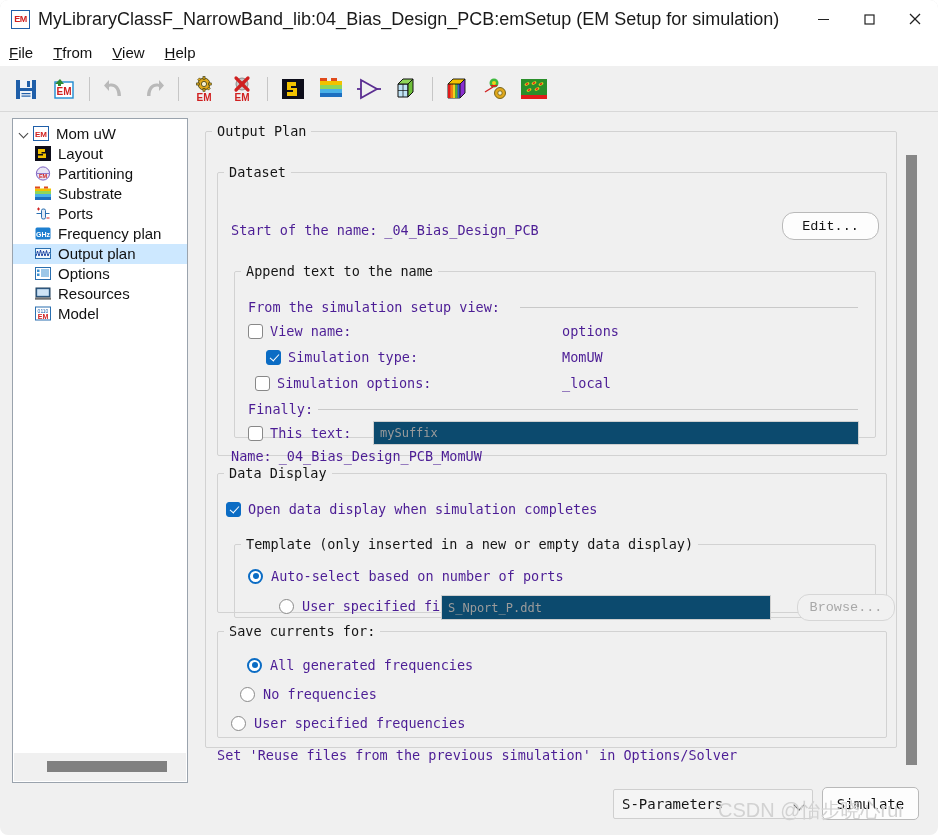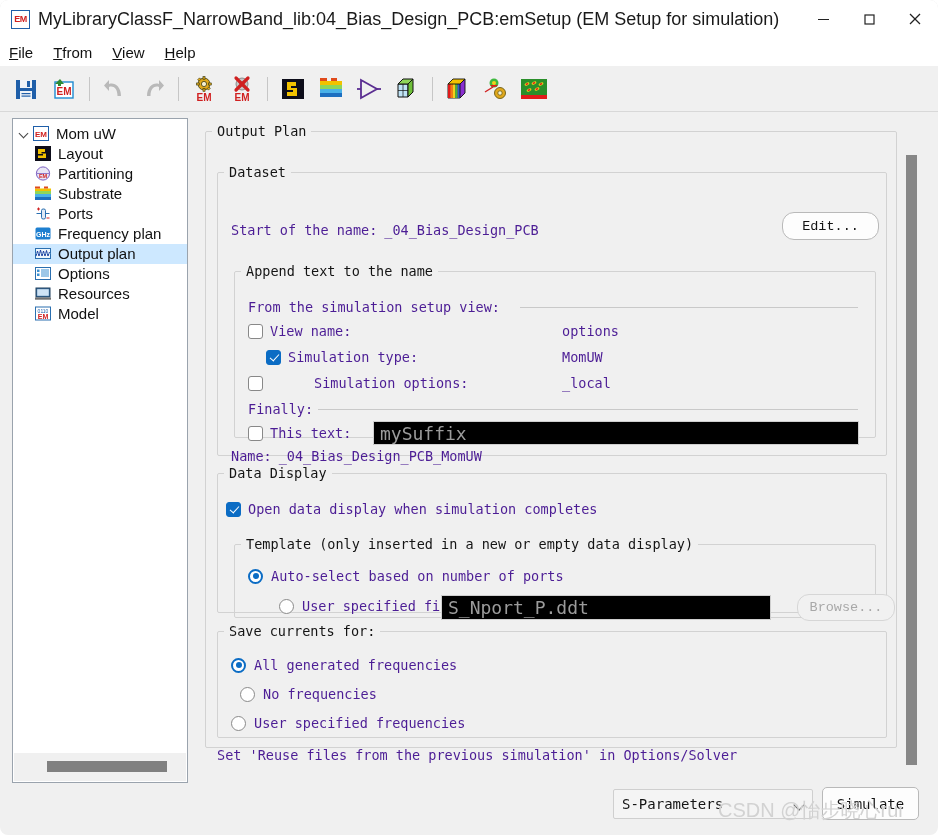--- a/index.html
+++ b/index.html
@@ -159,24 +159,24 @@
   }
   .rb.checked { border-color: #0b6cc4; border-width: 2px; }
   .rb.checked::after {
     content: ""; position: absolute; left: 2.5px; top: 2.5px;
     width: 6px; height: 6px; border-radius: 50%; background: #0b6cc4;
   }
 
   .hrline { position: absolute; height: 1px; background: #c9c9c9; }
 
   .txtfield {
-    background: #000000; border: 1px solid #cfcfcf; border-radius: 1px;
+    background: #0c4a6e; border: 1px solid #cfcfcf; border-radius: 1px;
     height: 24px; display: flex; align-items: center; padding: 0 6px;
     font-family: "DejaVu Sans Mono", "Liberation Mono", monospace;
-    font-size: 18px; color: #9b9b9b;
+    font-size: 12px; color: #9b9b9b;
   }
   .btn {
     background: #fdfdfd; border: 1px solid #b9b9b9; border-radius: 12px;
     display: flex; align-items: center; justify-content: center;
     font-family: Liberation Mono, monospace;
     font-size: 13.5px; color: #141414;
   }
   .btn.disabled { color: #a8a8a8; background: #f1f1f1; border-color: #d6d6d6; }
 
   
@@ -557,21 +557,21 @@
             <span class="mono">View name:</span>
           </div>
           <div class="row mono" style="left:327px; top:44px;">options</div>
 
           <div class="row" style="left:13px; top:70px;margin-left:18px;">
             <span class="cb checked"></span>
             <span class="mono">Simulation type:</span>
           </div>
           <div class="row mono" style="left:327px; top:70px;">MomUW</div>
 
-          <div class="row" style="left:13px; top:96px;gap:44px;">
+          <div class="row" style="left:20px; top:96px;">
             <span class="cb"></span>
             <span class="mono">Simulation options:</span>
           </div>
           <div class="row mono" style="left:327px; top:96px;">_local</div>
 
           <div class="row mono" style="left:13px; top:122px;">Finally:</div>
           <div class="hrline" style="left:83px; top:130px; width:540px;"></div>
 
           <div class="row" style="left:13px; top:146px;">
             <span class="cb"></span>
@@ -608,21 +608,21 @@
             <span class="mono">User specified file</span>
           </div>
           <div class="txtfield" style="position:absolute; left:206px; top:43px; width:330px; height:25px;">S_Nport_P.ddt</div>
           <div class="btn disabled" style="position:absolute; left:562px; top:42px; width:98px; height:27px;">Browse...</div>
         </fieldset>
       </fieldset>
 
       <fieldset class="grp" id="grp-savecurrents">
         <legend>Save currents for:</legend>
 
-        <div class="row" style="left:13px; top:18px;justify-content:center;">
+        <div class="row" style="left:29px; top:18px;justify-content:center;">
           <span class="rb checked"></span>
           <span class="mono">All generated frequencies</span>
         </div>
         <div class="row" style="left:22px; top:47px;justify-content:flex-end;">
           <span class="rb"></span>
           <span class="mono">No frequencies</span>
         </div>
         <div class="row" style="left:13px; top:76px;">
           <span class="rb"></span>
           <span class="mono">User specified frequencies</span>

